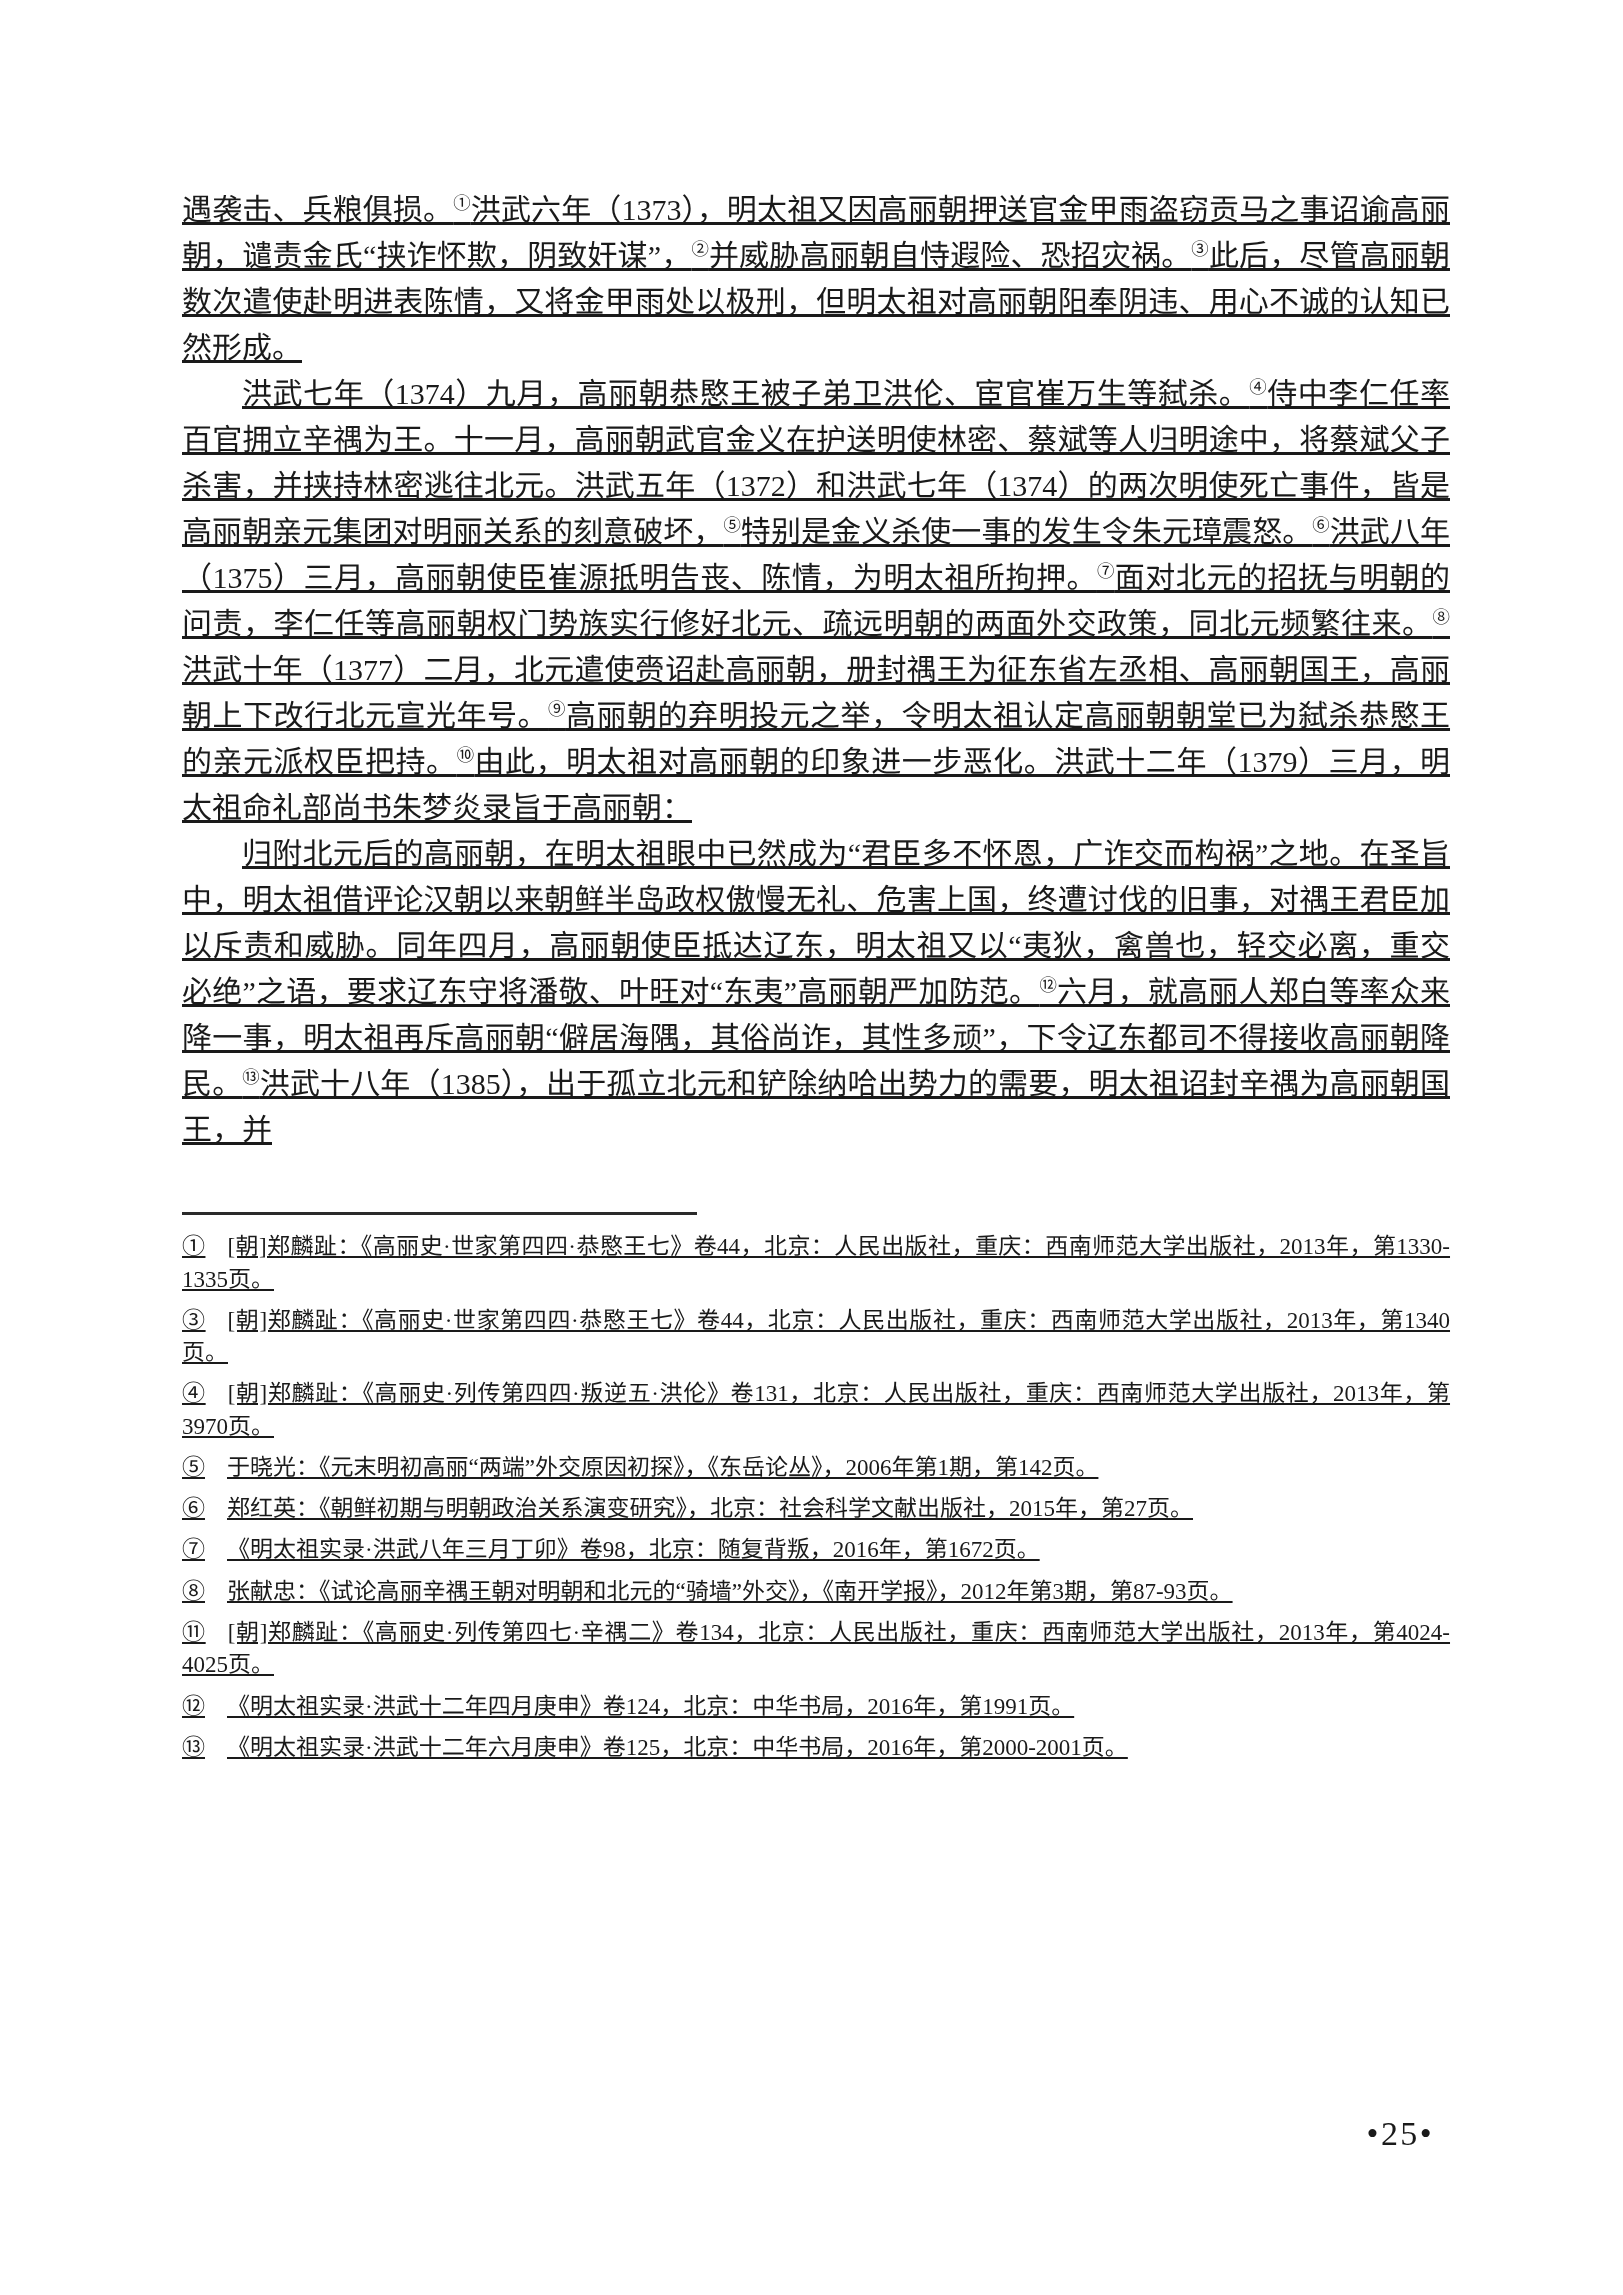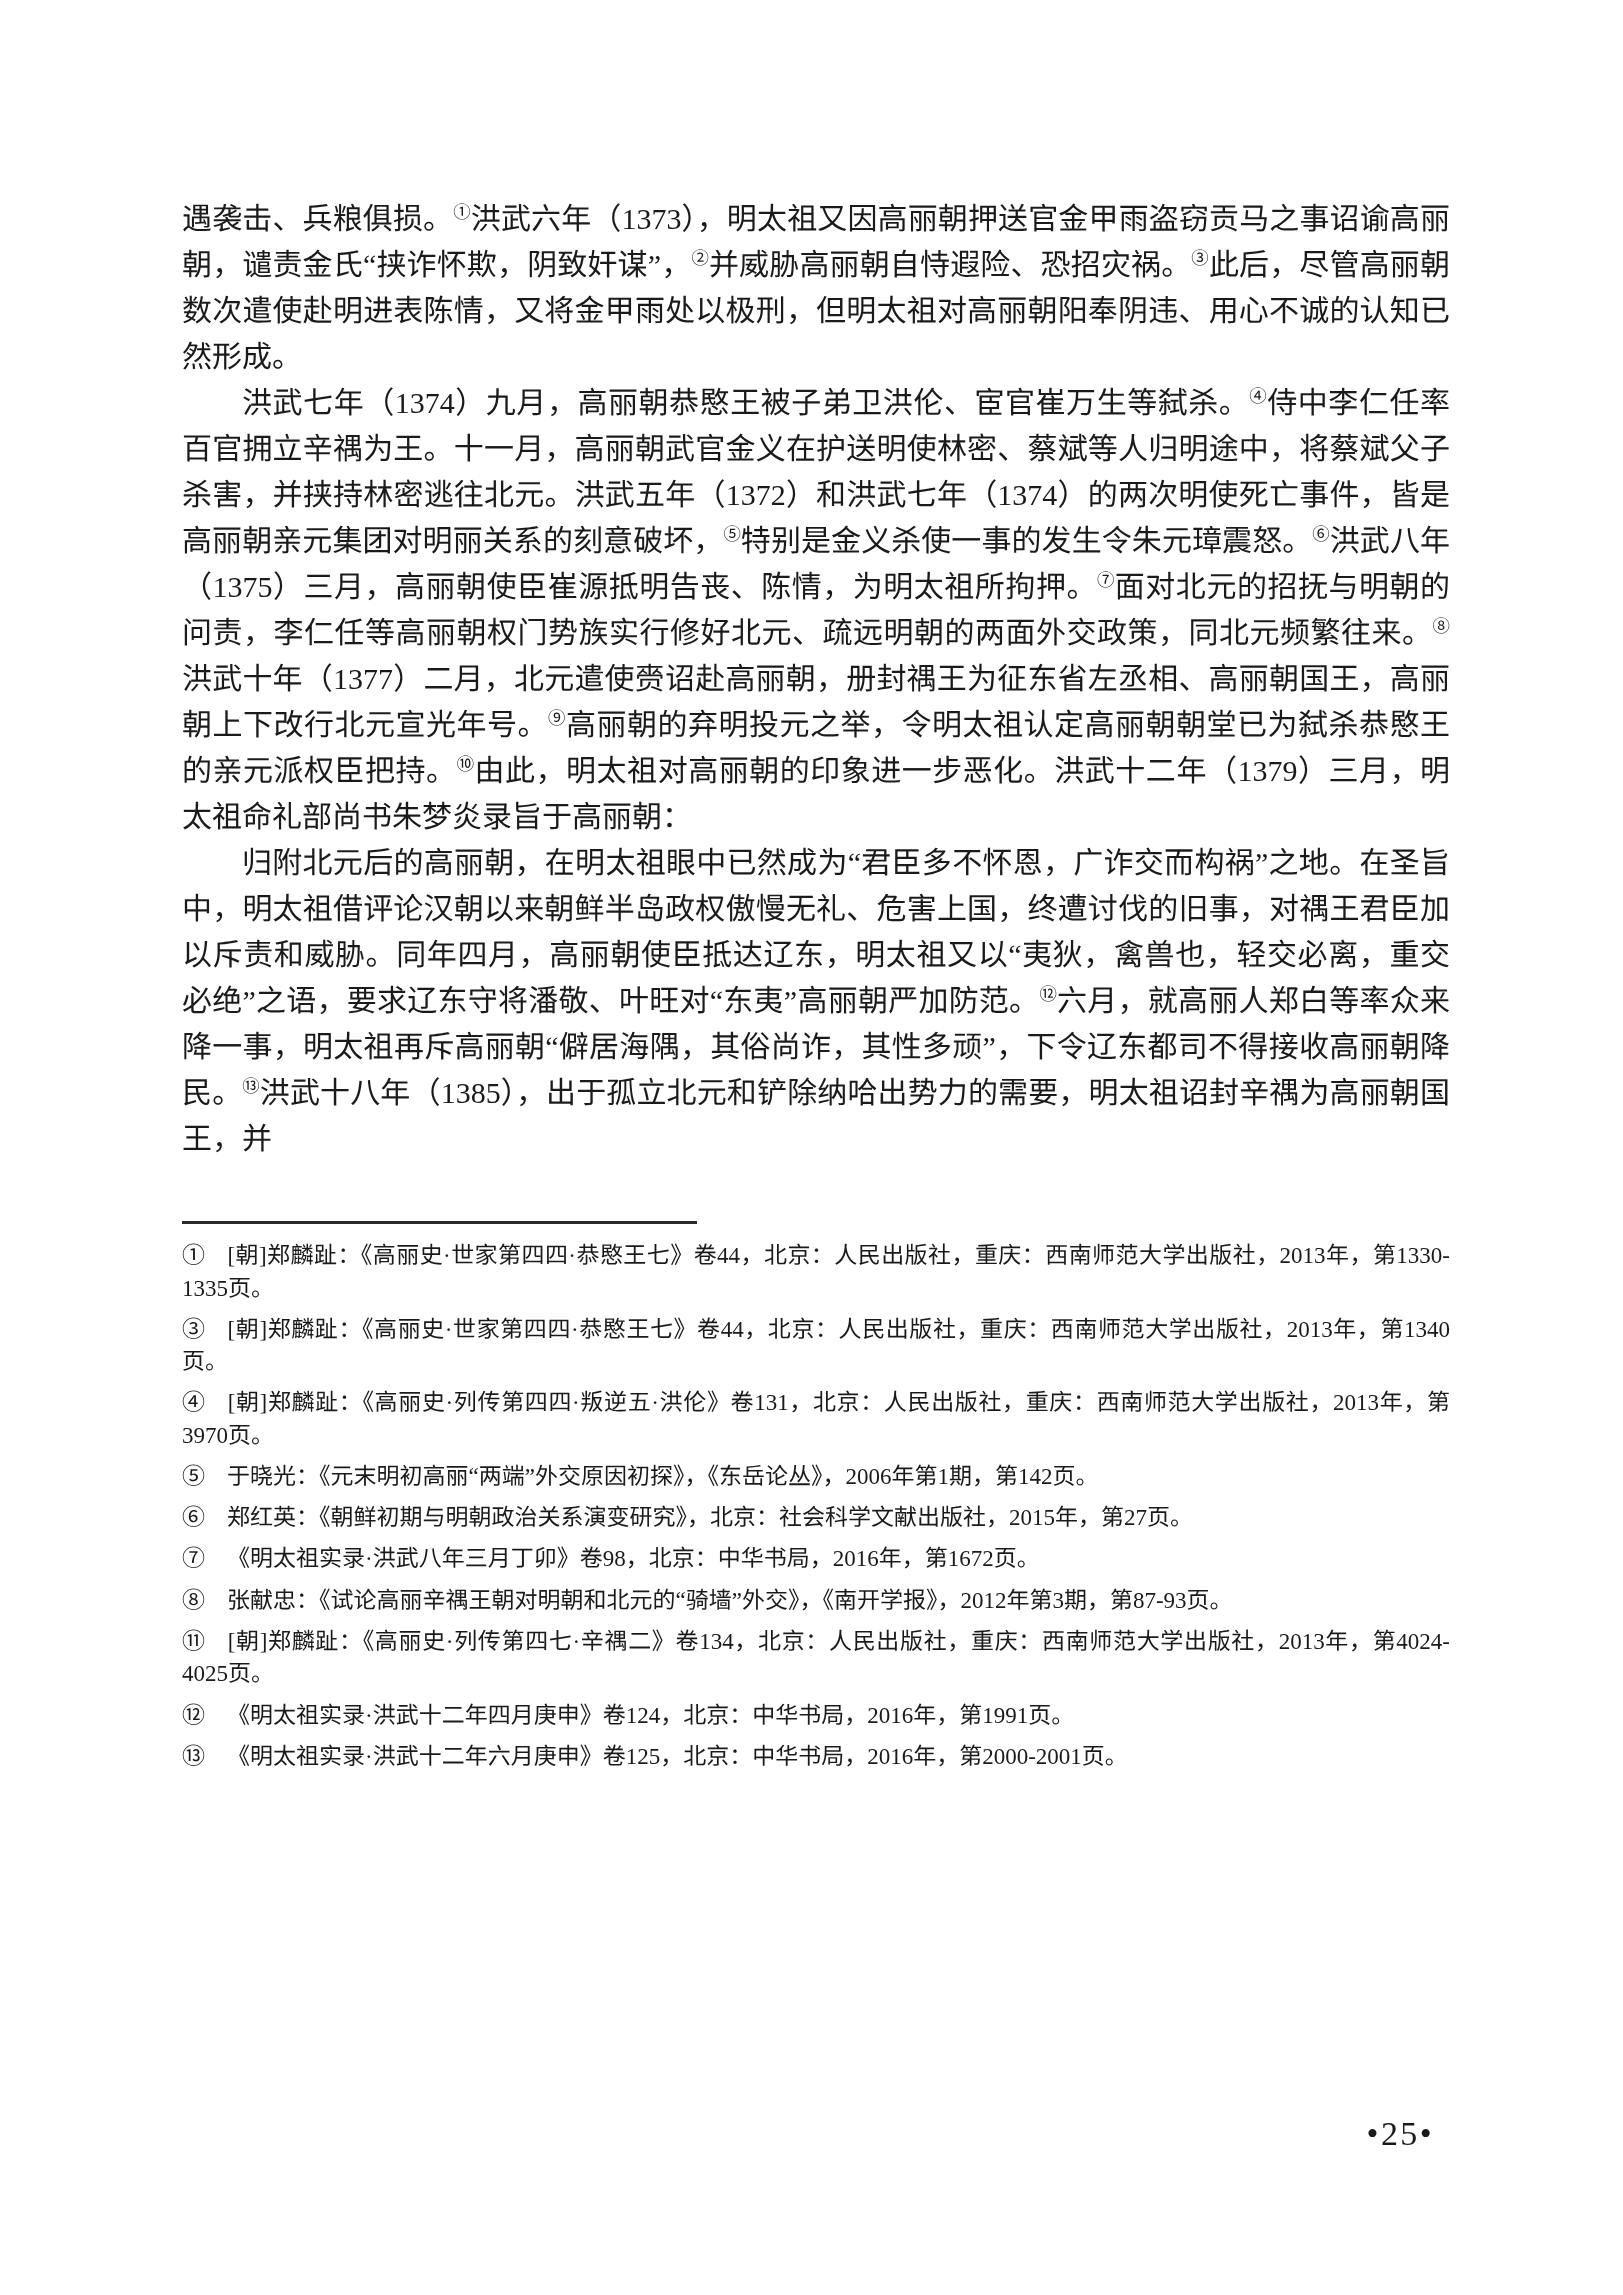--- a/index.html
+++ b/index.html
@@ -6,22 +6,23 @@
   .page {
     position:relative;
     width:1623px; height:2295px;
     background:#ffffff;
     color:#1a1a1a;
     font-family:"Liberation Serif","DejaVu Serif",serif;
     overflow:hidden;
   }
   .content {
     position:absolute;
-    left:182px; top:196px;
+    left:182px; top:187px;
     width:1268px;
+    text-decoration:underline;
   }
   p.body {
     margin:0;
     font-size:30px;
     line-height:46px;
     text-align:justify;
     text-indent:2em;
   }
   p.body.no-indent { text-indent:0; }
   sup.fnref {
@@ -73,21 +74,21 @@
     <p class="body">归附北元后的高丽朝，在明太祖眼中已然成为“君臣多不怀恩，广诈交而构祸”之地。在圣旨中，明太祖借评论汉朝以来朝鲜半岛政权傲慢无礼、危害上国，终遭讨伐的旧事，对禑王君臣加以斥责和威胁。同年四月，高丽朝使臣抵达辽东，明太祖又以“夷狄，禽兽也，轻交必离，重交必绝”之语，要求辽东守将潘敬、叶旺对“东夷”高丽朝严加防范。<sup class="fnref">⑫</sup>六月，就高丽人郑白等率众来降一事，明太祖再斥高丽朝“僻居海隅，其俗尚诈，其性多顽”，下令辽东都司不得接收高丽朝降民。<sup class="fnref">⑬</sup>洪武十八年（1385），出于孤立北元和铲除纳哈出势力的需要，明太祖诏封辛禑为高丽朝国王，并</p>
 
     <div class="footnotes">
       <hr class="fn-divider">
       <div id="fn-list">
           <p class="footnote"><span class="fn-marker">①</span><span class="fn-text">[朝]郑麟趾：《高丽史·世家第四四·恭愍王七》卷44，北京：人民出版社，重庆：西南师范大学出版社，2013年，第1330-1335页。</span></p>
           <p class="footnote"><span class="fn-marker">③</span><span class="fn-text">[朝]郑麟趾：《高丽史·世家第四四·恭愍王七》卷44，北京：人民出版社，重庆：西南师范大学出版社，2013年，第1340页。</span></p>
           <p class="footnote"><span class="fn-marker">④</span><span class="fn-text">[朝]郑麟趾：《高丽史·列传第四四·叛逆五·洪伦》卷131，北京：人民出版社，重庆：西南师范大学出版社，2013年，第3970页。</span></p>
           <p class="footnote"><span class="fn-marker">⑤</span><span class="fn-text">于晓光：《元末明初高丽“两端”外交原因初探》，《东岳论丛》，2006年第1期，第142页。</span></p>
           <p class="footnote"><span class="fn-marker">⑥</span><span class="fn-text">郑红英：《朝鲜初期与明朝政治关系演变研究》，北京：社会科学文献出版社，2015年，第27页。</span></p>
-          <p class="footnote"><span class="fn-marker">⑦</span><span class="fn-text">《明太祖实录·洪武八年三月丁卯》卷98，北京：中华书局，2016年，第1672页。</span></p>
+          <p class="footnote"><span class="fn-marker">⑦</span><span class="fn-text">《明太祖实录·洪武八年三月丁卯》卷98，北京：随复背叛，2016年，第1672页。</span></p>
           <p class="footnote"><span class="fn-marker">⑧</span><span class="fn-text">张献忠：《试论高丽辛禑王朝对明朝和北元的“骑墙”外交》，《南开学报》，2012年第3期，第87-93页。</span></p>
           <p class="footnote"><span class="fn-marker">⑪</span><span class="fn-text">[朝]郑麟趾：《高丽史·列传第四七·辛禑二》卷134，北京：人民出版社，重庆：西南师范大学出版社，2013年，第4024-4025页。</span></p>
           <p class="footnote"><span class="fn-marker">⑫</span><span class="fn-text">《明太祖实录·洪武十二年四月庚申》卷124，北京：中华书局，2016年，第1991页。</span></p>
           <p class="footnote"><span class="fn-marker">⑬</span><span class="fn-text">《明太祖实录·洪武十二年六月庚申》卷125，北京：中华书局，2016年，第2000-2001页。</span></p>
         </div>
     </div>
 
   </div>
 
   <div class="page-number">•25•</div>

